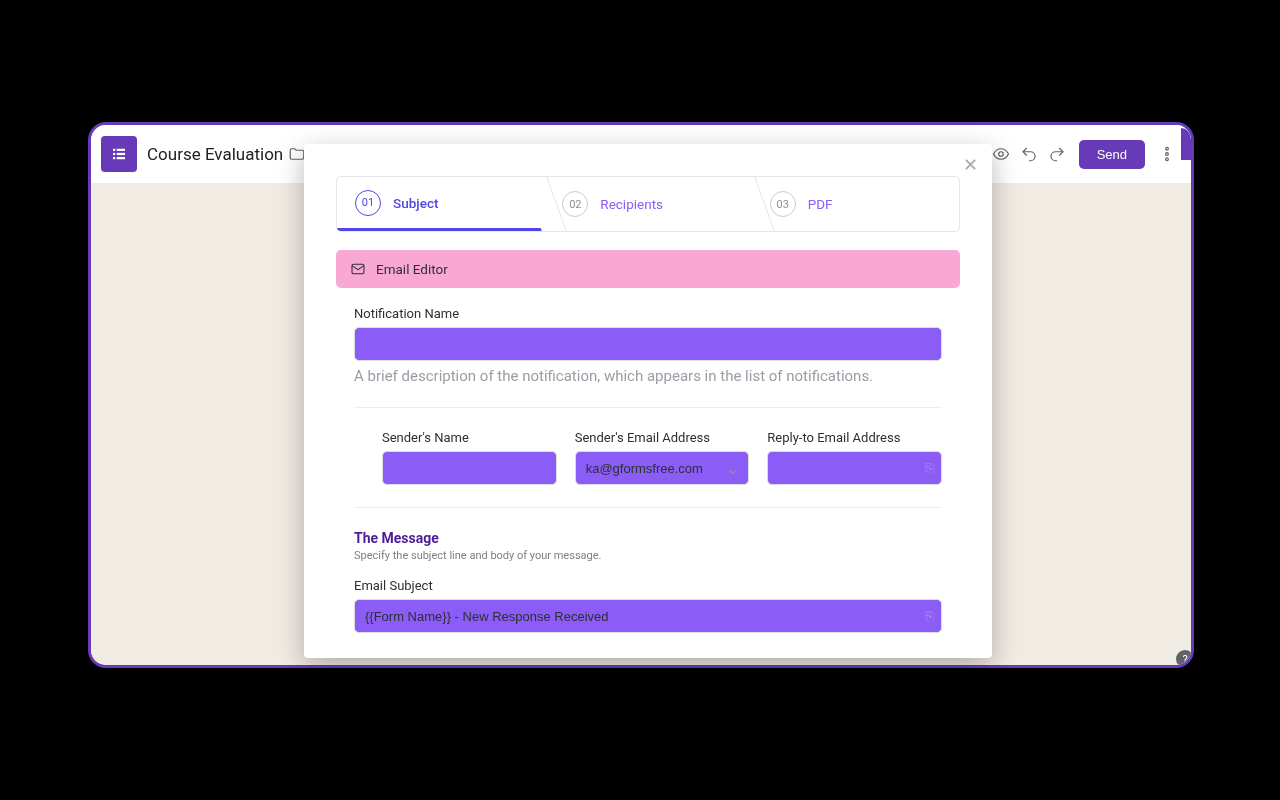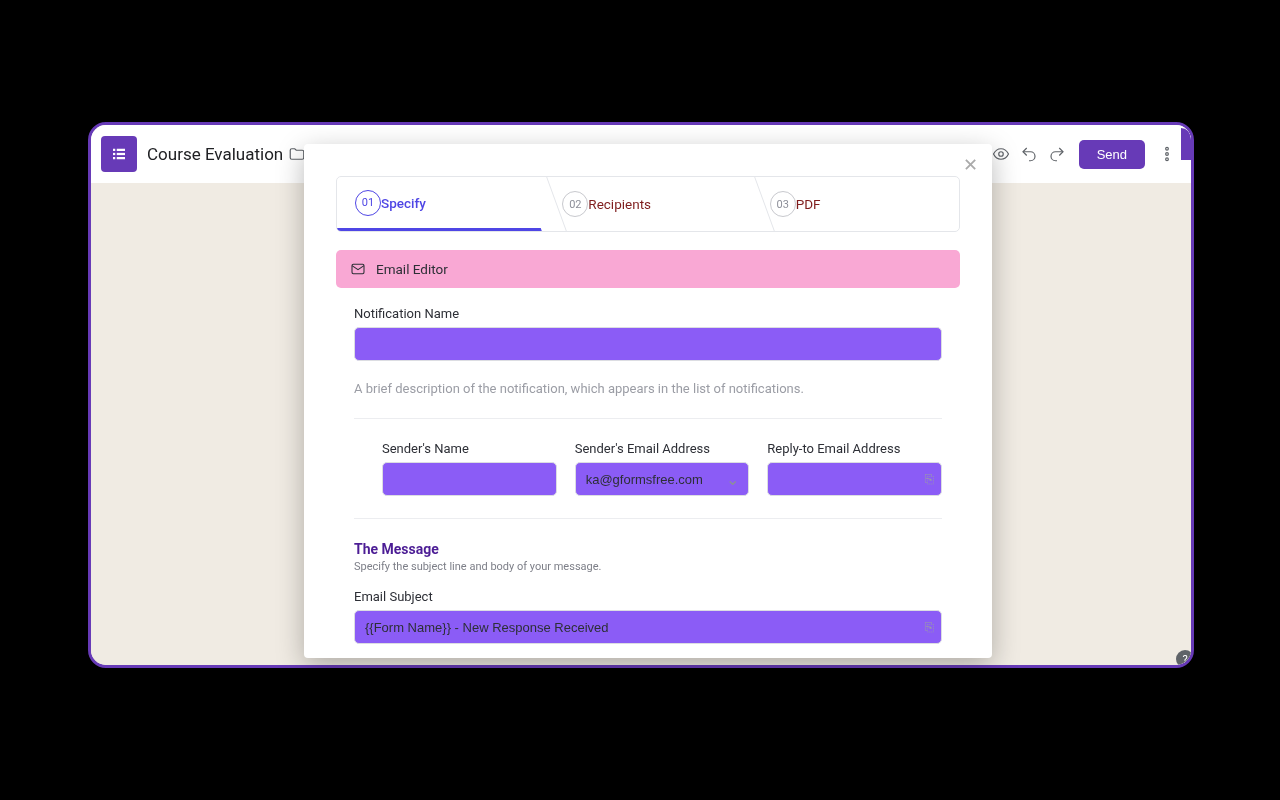--- a/index.html
+++ b/index.html
@@ -112,20 +112,21 @@
     margin:32px 32px 0 32px;
     border:1px solid #e4e6ea;
     border-radius:5px;
     overflow:hidden;
     height:56px;
   }
   .wstep {
     flex:1;
     display:flex;
     align-items:center;
+    gap:12px;
     padding:0 18px;
     position:relative;
     cursor:pointer;
   }
   .wstep:not(:first-child)::before{
     content:"";
     position:absolute;
     left:-12px; top:0;
     width:24px; height:100%;
     background:#fff;
@@ -135,21 +136,21 @@
   .wstep .num {
     width:26px; height:26px;
     border:1.5px solid #c8c9ce;
     border-radius:50%;
     display:flex; align-items:center; justify-content:center;
     font-size:11px;
     color:#8d8f99;
     background:#fff;
     z-index:1;
   }
-  .wstep .lbl { font-size:13.5px; color:#7f1d1d; z-index:1;}
+  .wstep .lbl { font-size:13.5px; color:#8b5cf6; z-index:1;}
   .wstep.active { border-bottom:3px solid #4f46e5; }
   .wstep.active .num { border-color:#4f46e5; color:#4f46e5; }
   .wstep.active .lbl { color:#4f46e5; font-weight:500; }
 
   .section-bar {
     margin:18px 32px 0 32px;
     background:#f9a8d4;
     border-radius:5px;
     padding:11px 14px;
     display:flex; align-items:center; gap:10px;
@@ -163,21 +164,21 @@
   .finput {
     width:100%;
     border:1px solid #dcdde2;
     border-radius:5px;
     height:34px;
     padding:0 10px;
     font-size:13px;
     color:#2d2f36;
     background:#8b5cf6;
   }
-  .fhelp { font-size:13px; color:#9b9da5; margin-top:20px; }
+  .fhelp { font-size:15px; color:#9b9da5; margin-top:6px; }
   .divider { border:none; border-top:1px solid #ecedf0; margin:22px 0; border-top:1px solid #ecedf0;}
   .row3 { display:flex; gap:18px;margin-left:28px; }
   .row3 > div { flex:1; }
   .select-wrap { position:relative; }
   .select-wrap .chev {
     position:absolute; right:10px; top:50%; transform:translateY(-50%);
     color:#8d8f99; pointer-events:none;
   }
   .input-icon { position:relative; }
   .input-icon .trail {
@@ -258,21 +259,21 @@
   <div class="content-bg"></div>
   <div class="help-badge">?</div>
 </div>
 
 <div class="modal">
   <div class="modal-close">✕</div>
 
   <div class="wizard">
     <div class="wstep active">
       <div class="num">01</div>
-      <div class="lbl">Specify</div>
+      <div class="lbl">Subject</div>
     </div>
     <div class="wstep">
       <div class="num">02</div>
       <div class="lbl">Recipients</div>
     </div>
     <div class="wstep">
       <div class="num">03</div>
       <div class="lbl">PDF</div>
     </div>
   </div>

